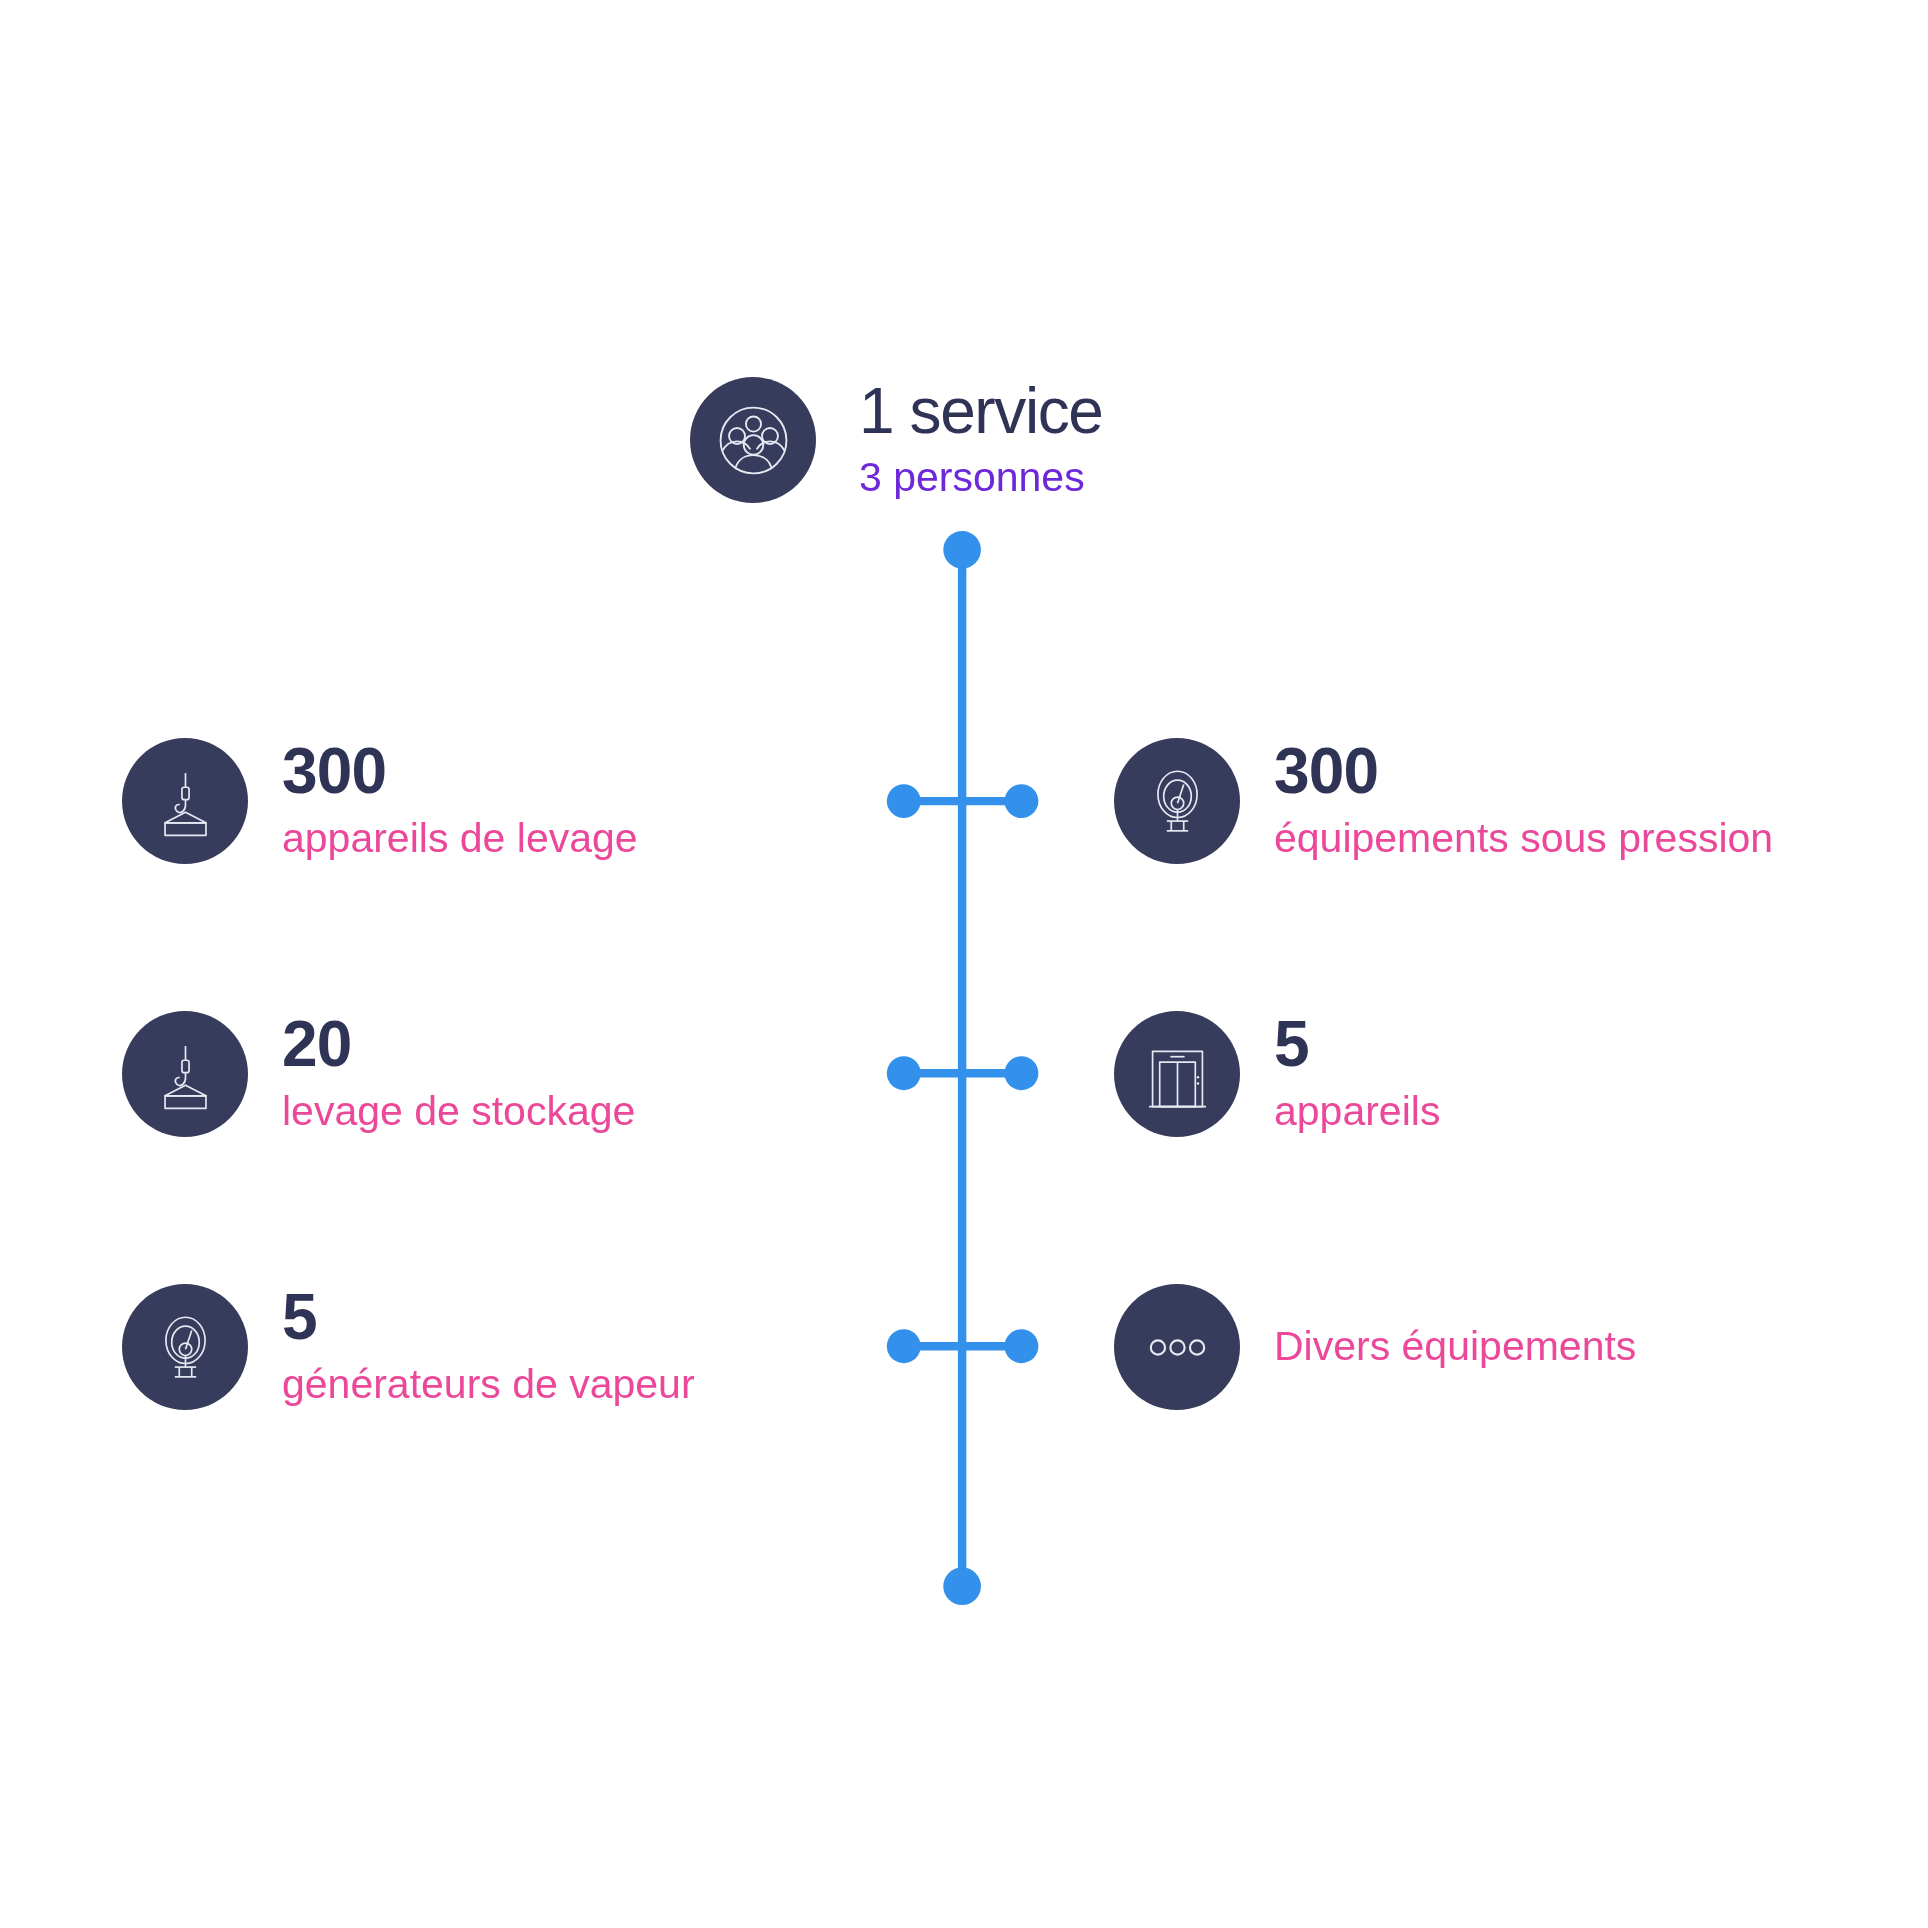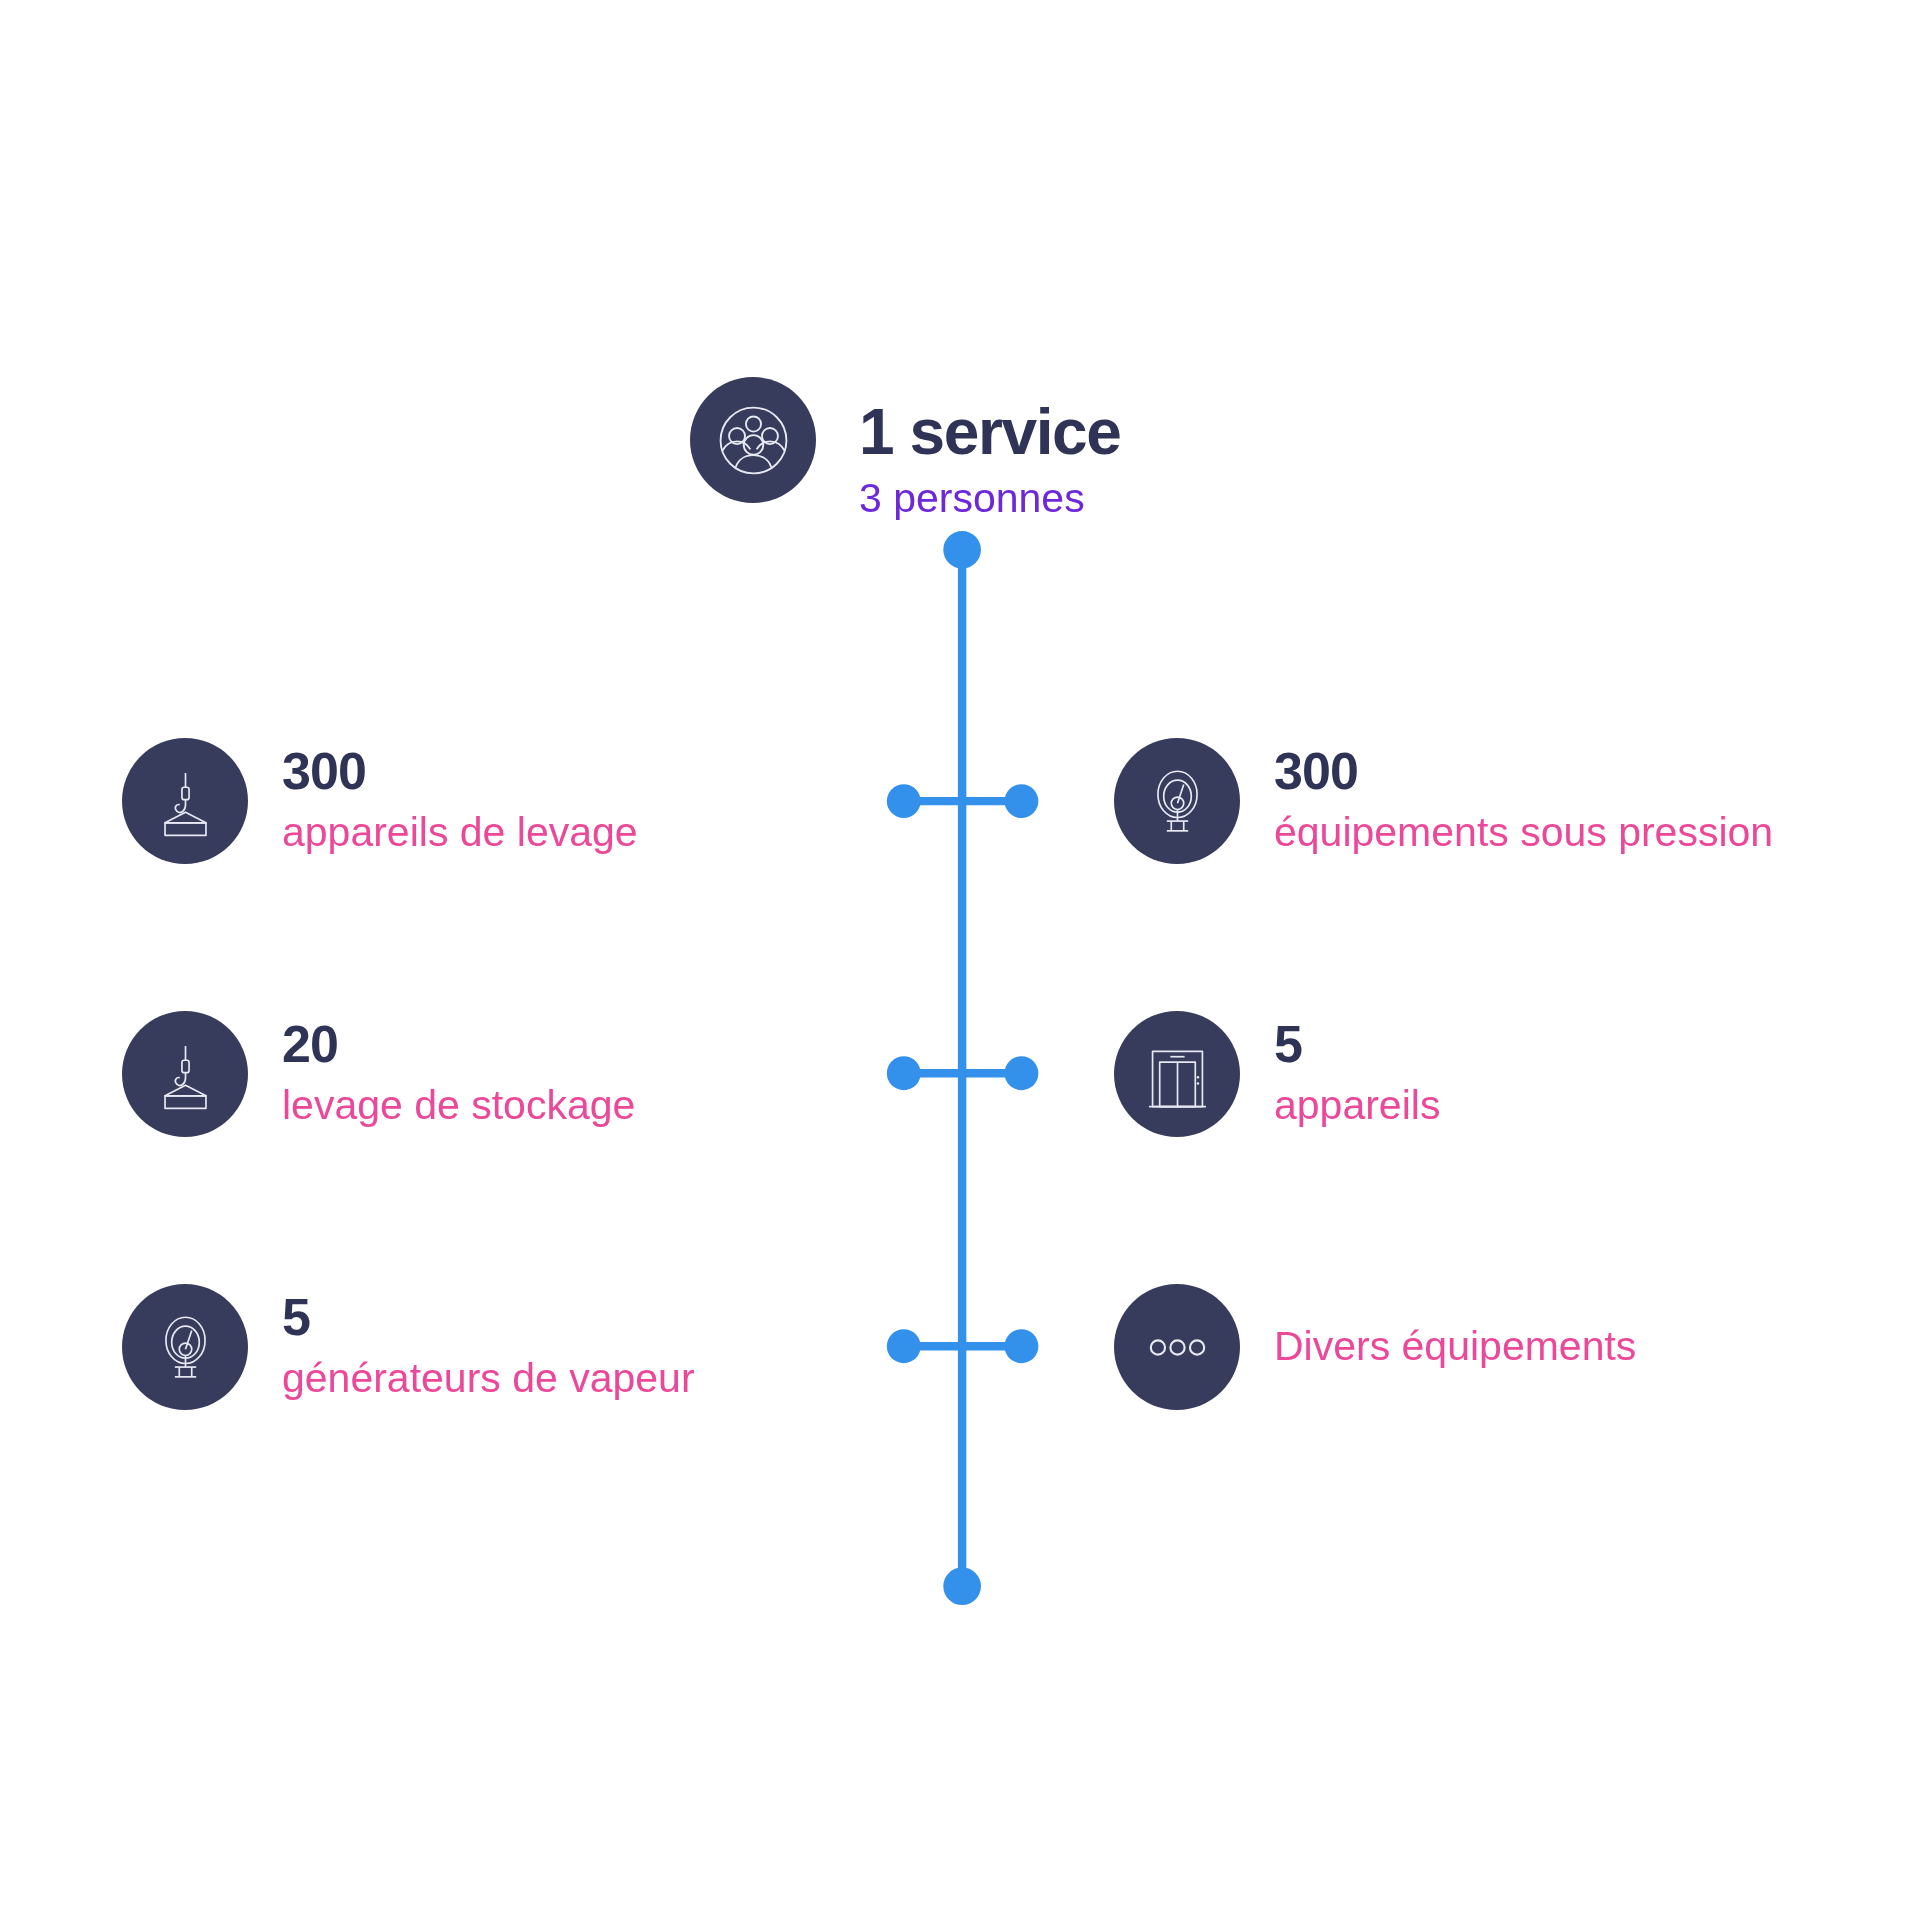--- a/index.html
+++ b/index.html
@@ -40,26 +40,25 @@
     display: flex;
     align-items: center;
     justify-content: center;
   }
   .header-text {
     margin-left: 43px;
     padding-top: 1.9px;
   }
   .header-title {
     font-size: 64px;
-    font-weight: bold;
+    font-weight: normal;
     line-height: 1.0;
     letter-spacing: -1.4px;
     color: #2f3356;
     white-space: nowrap;
-    margin-top: 21px;
   }
   .header-sub {
     font-size: 41px;
     font-weight: normal;
     line-height: 1.25;
     margin-top: 9.4px;
     color: #6d28d9;
     white-space: nowrap;
   }
 
@@ -97,21 +96,21 @@
     border-radius: 50%;
     background: #373b5c;
     display: flex;
     align-items: center;
     justify-content: center;
   }
   .stat-text {
     margin-left: 34px;
   }
   .stat-number {
-    font-size: 52px;
+    font-size: 64px;
     font-weight: bold;
     line-height: 1.0;
     letter-spacing: -0.9px;
     color: #2f3356;
     white-space: nowrap;
   }
   .stat-label {
     font-size: 41px;
     font-weight: normal;
     line-height: 1.2;

